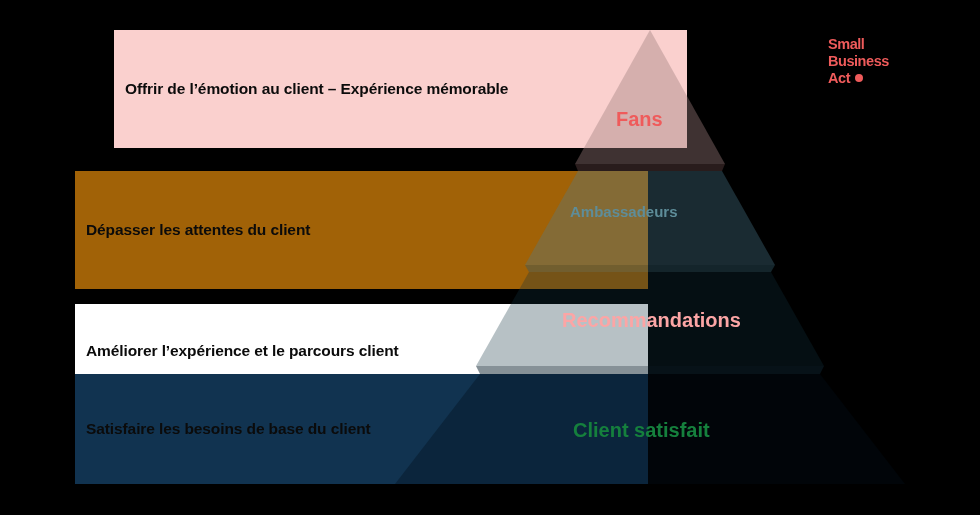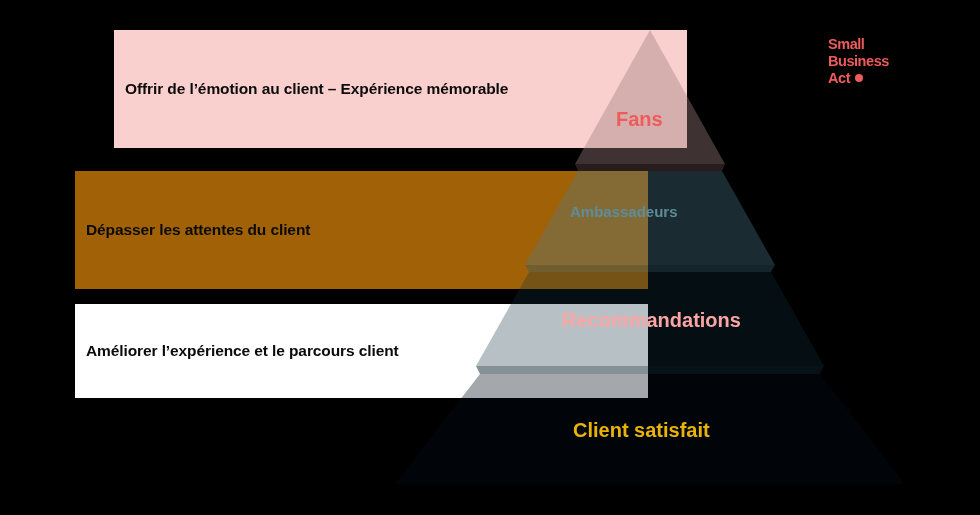--- a/index.html
+++ b/index.html
@@ -52,21 +52,21 @@
 
   
   .tier-name {
     position: absolute;
     font-weight: bold;
     white-space: nowrap;
   }
   .tier-name-1 { left: 616px; top: 108px; font-size: 20px; color: #ef5b5b; }
   .tier-name-2 { left: 570px; top: 203px; font-size: 15px; color: #5e8d99; }
   .tier-name-3 { left: 562px; top: 309px; font-size: 20px; color: #fca5a5; }
-  .tier-name-4 { left: 573px; top: 419px; font-size: 20px; color: #eab308; }
+  .tier-name-4 { left: 573px; top: 419px; font-size: 20px; color: #15803d; }
 
   
   #logo {
     position: absolute;
     left: 828px;
     top: 36px;
     line-height: 17px;
   }
   #logo .logo-line {
     font-size: 14.5px;
@@ -95,20 +95,23 @@
   </div>
 
   <div class="band band-2">
     <span class="band-label">Dépasser les attentes du client</span>
   </div>
 
   <div class="band band-3">
     <span class="band-label">Améliorer l’expérience et le parcours client</span>
   </div>
 
+  <div class="band band-4">
+    <span class="band-label">Satisfaire les besoins de base du client</span>
+  </div>
 
   <svg id="pyramid" viewBox="0 0 980 515">
 
     <polygon points="650,30 725,164 575,164" fill="#9d7d7d" fill-opacity="0.40"></polygon>
 
     <polygon points="575,164 725,164 722,171 578,171" fill="#6b4a4a" fill-opacity="0.38"></polygon>
 
     <polygon points="578,171 722,171 775,265 525,265" fill="#4d7f92" fill-opacity="0.34"></polygon>
     <polygon points="525,265 775,265 771,272 529,272" fill="#2f5866" fill-opacity="0.42"></polygon>
 

